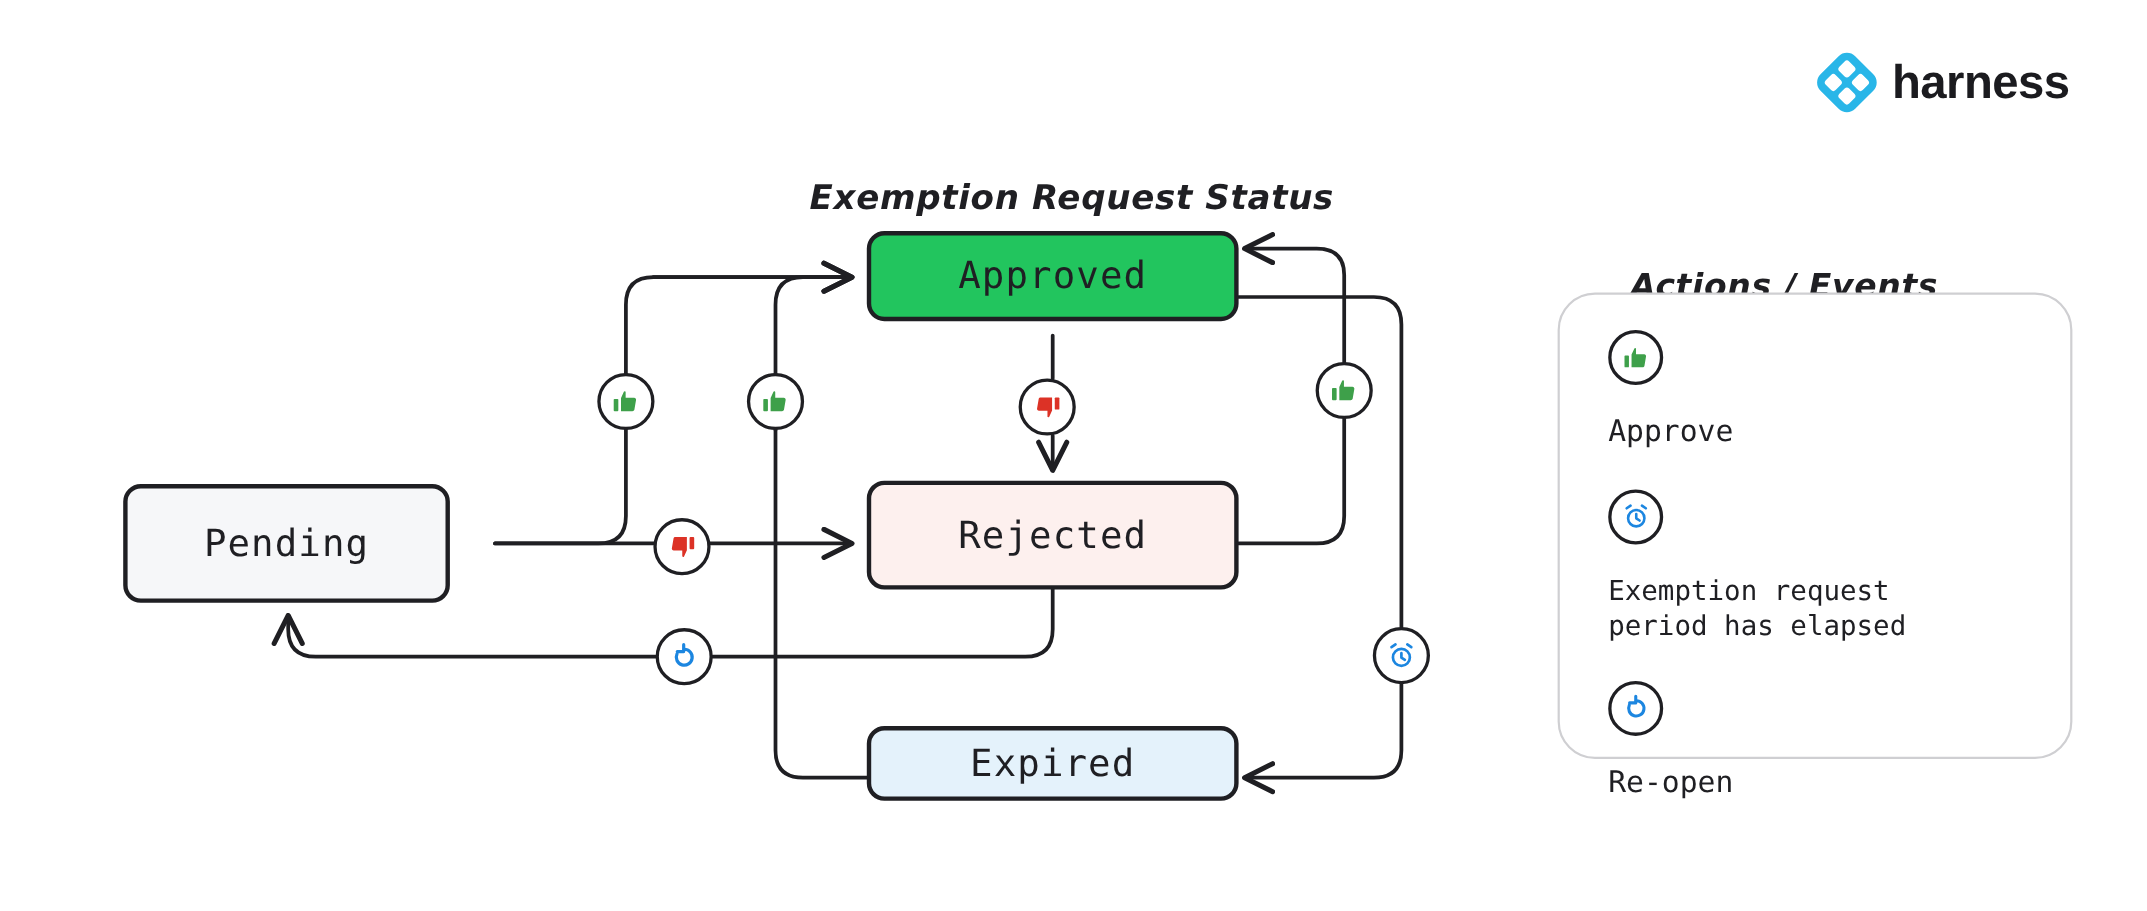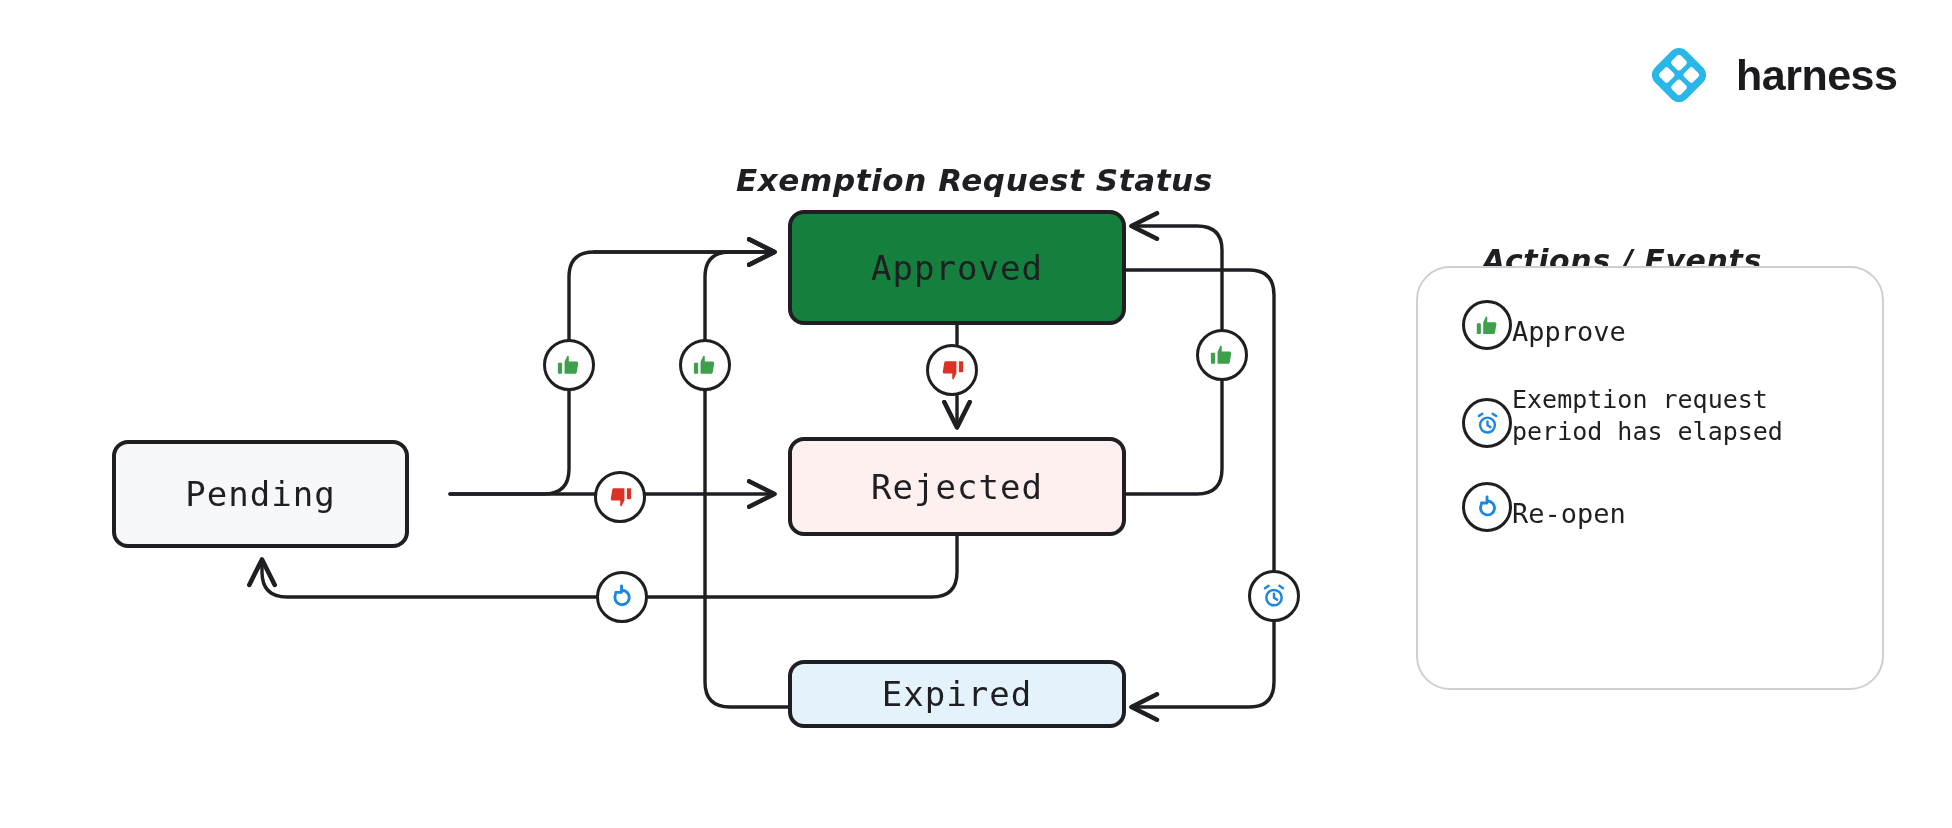--- a/index.html
+++ b/index.html
@@ -15,21 +15,21 @@
     font-family: "DejaVu Sans Mono", monospace;
   }
 
   
   #brand-logo {
     position: absolute;
     left: 1648px;
     top: 44px;
     display: flex;
     align-items: center;
-    gap: 26px;
+    gap: 10px;
   }
   #brand-logo .mark { width: 62px; height: 62px; display: block; }
   #brand-logo .wordmark {
     font-family: "Liberation Sans", sans-serif;
     font-weight: 700;
     font-size: 43px;
     letter-spacing: -0.5px;
     color: #1b1b1f;
     line-height: 1;
   }
@@ -74,21 +74,21 @@
     border-radius: 16px;
     display: flex;
     align-items: center;
     justify-content: center;
     font-family: "DejaVu Sans Mono", monospace;
     font-size: 34px;
     color: #1f1f23;
     letter-spacing: 1px;
   }
   #node-pending  { left: 112px;  top: 440px; width: 297px; height: 108px; background: #f6f7f9; }
-  #node-approved { left: 788px;  top: 210px; width: 338px; height: 115px;  background: #15803d; }
+  #node-approved { left: 788px;  top: 210px; width: 338px; height: 82px;  background: #22c55e; }
   #node-rejected { left: 788px;  top: 437px; width: 338px; height: 99px;  background: #fdf0ee; }
   #node-expired  { left: 788px;  top: 660px; width: 338px; height: 68px;  background: #e4f2fb; }
 
   
   .edge-badge {
     position: absolute;
     width: 52px;
     height: 52px;
     border-radius: 50%;
     background: #ffffff;
@@ -123,21 +123,23 @@
   #legend-list {
     position: absolute;
     left: 44px;
     top: 32px;
     display: flex;
     flex-direction: column;
     gap: 34px;
   }
   .legend-item {
     display: flex;
-    align-items: flex-end;
+    align-items: flex-start;
+    gap: 26px;
+    flex-direction: column;
   }
   .legend-badge {
     width: 50px;
     height: 50px;
     min-width: 50px;
     border-radius: 50%;
     background: #ffffff;
     border: 3px solid #1f1f23;
     box-sizing: border-box;
     display: flex;

